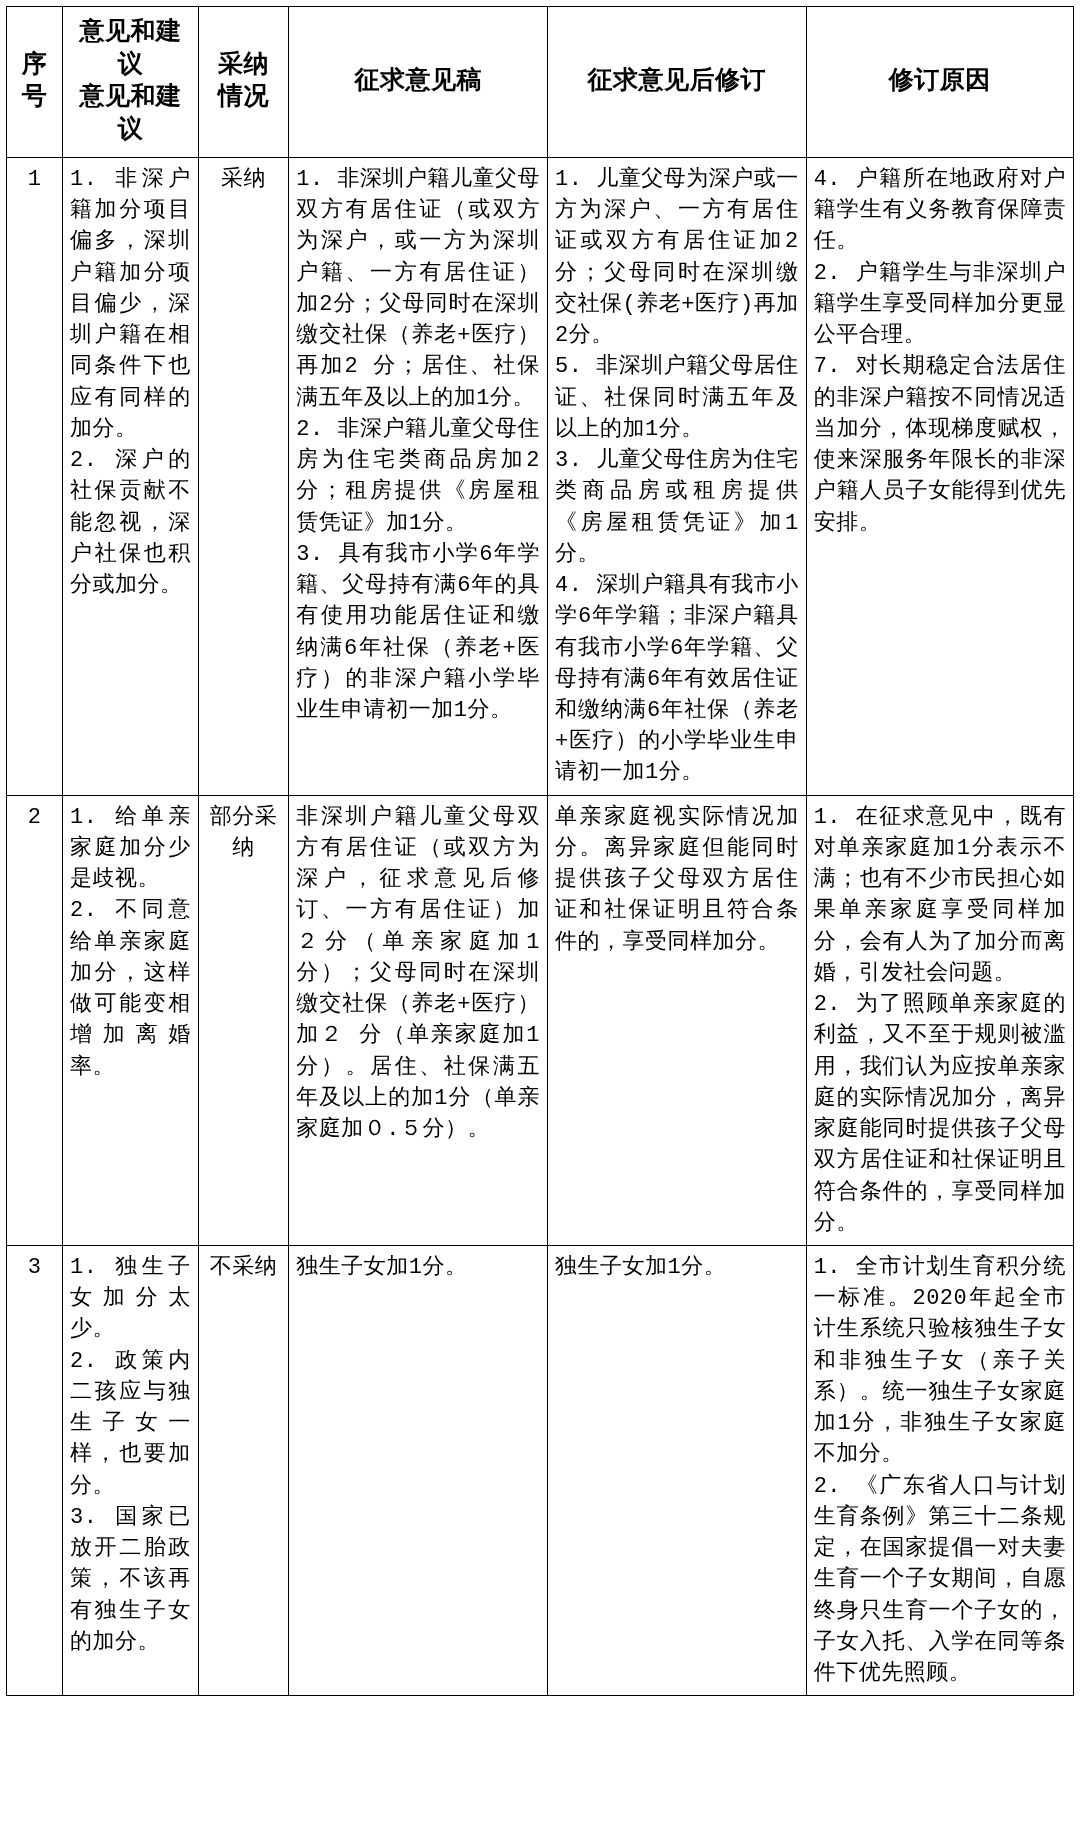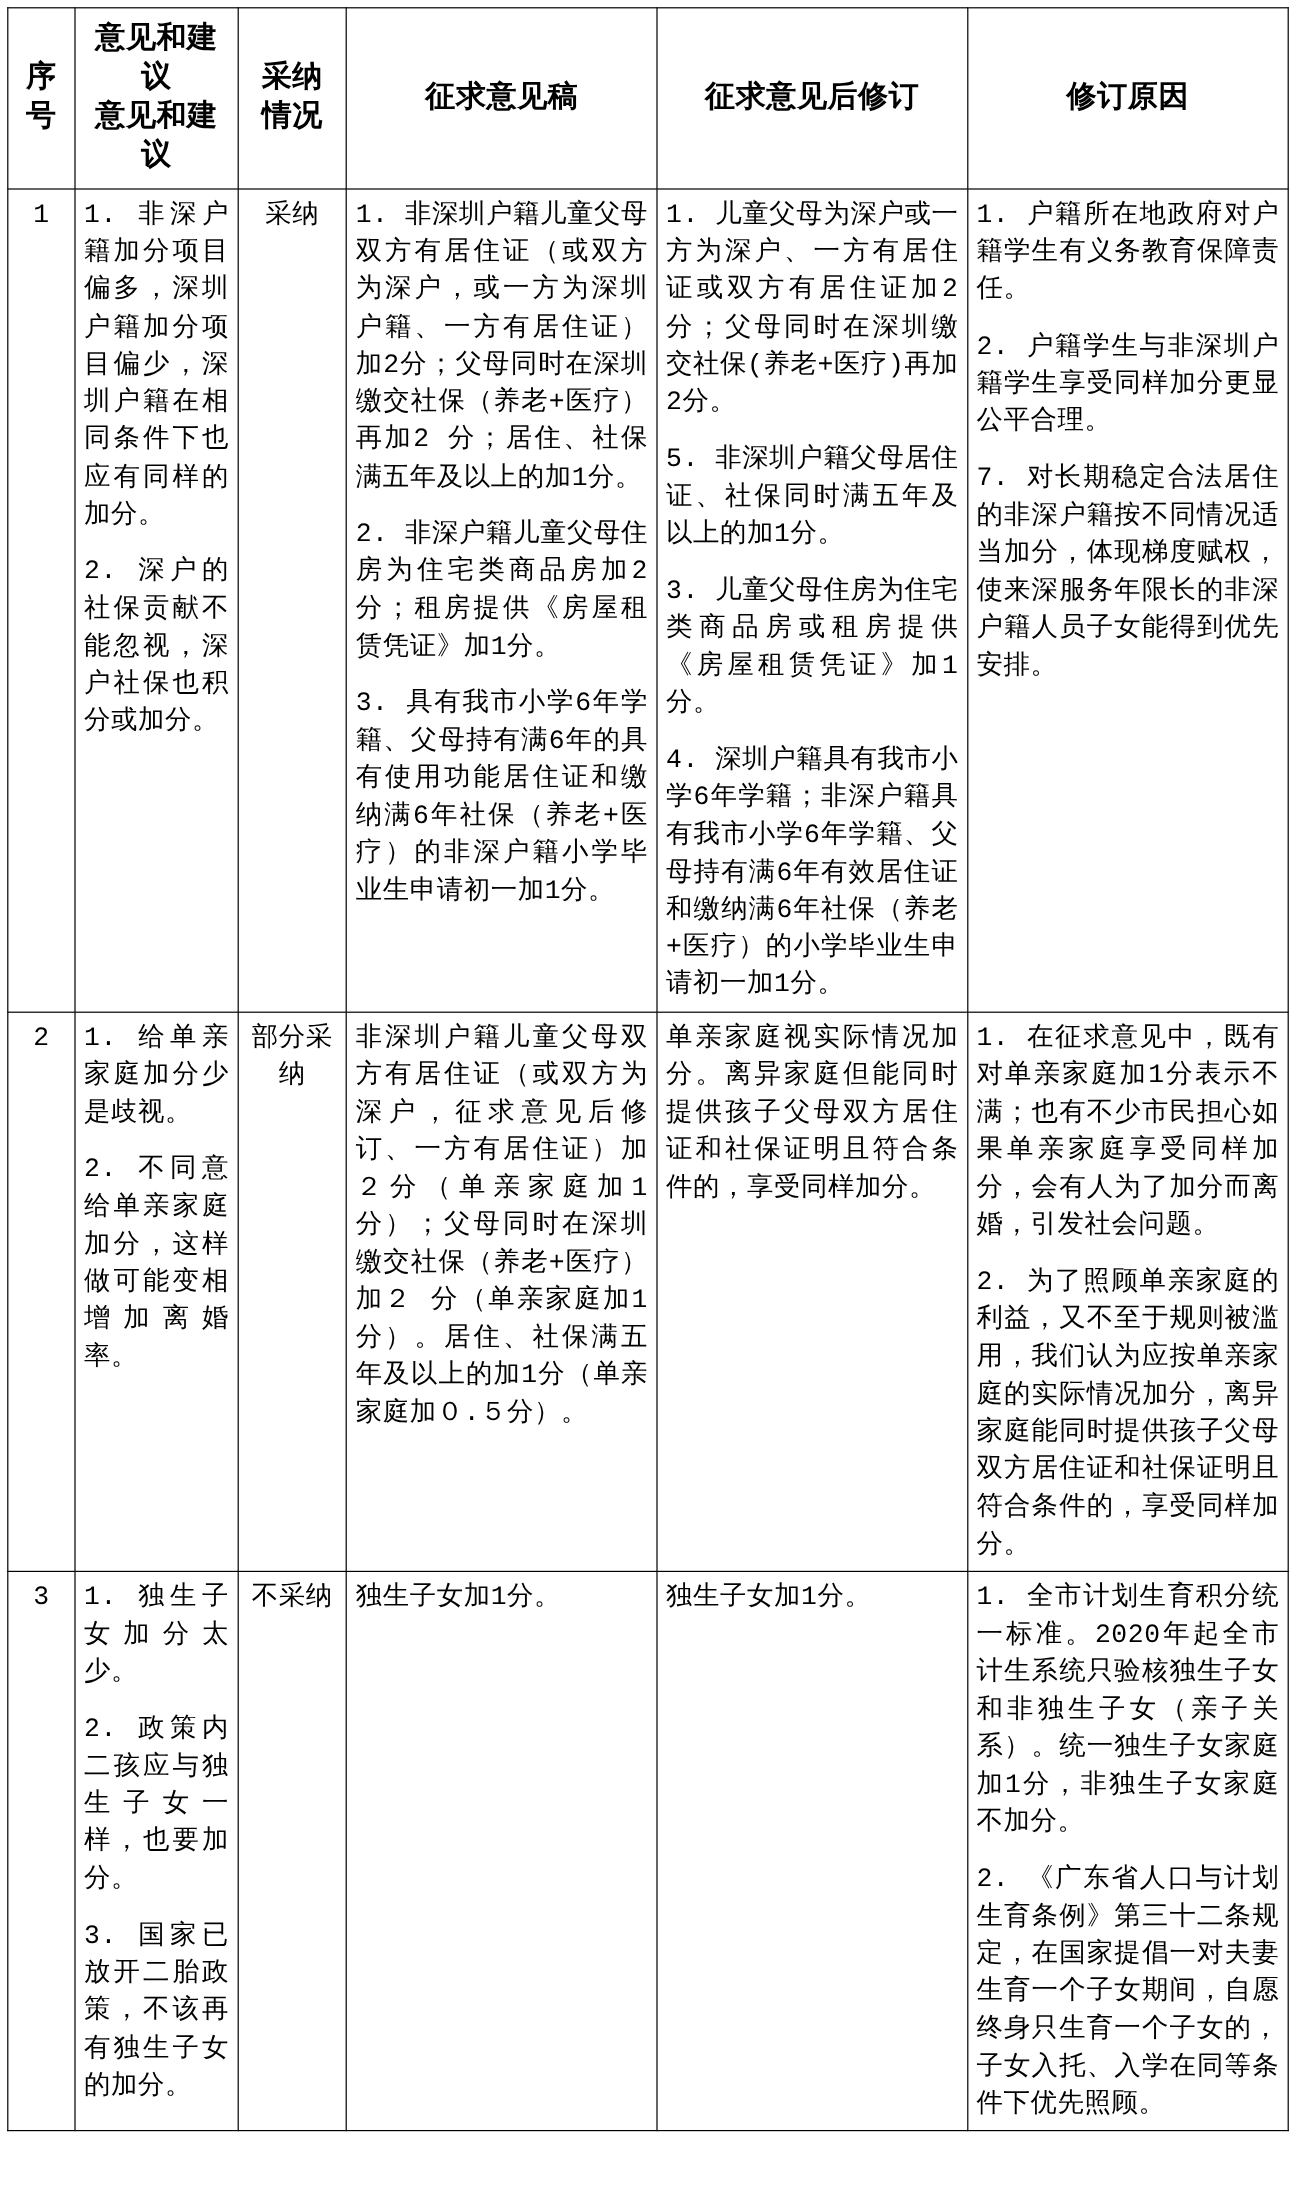--- a/index.html
+++ b/index.html
@@ -62,21 +62,21 @@
   td.cell-rev-mid,
   td.cell-draft-mid {
     vertical-align: middle;
   }
   .para {
     margin: 0;
     text-align: justify;
     text-justify: inter-ideograph;
   }
   .para + .para {
-    margin-top: 16px;
+    margin-top: 0;
   }
 </style>
 </head>
 <body>
 
 <div class="page">
   <table class="feedback-table">
     <colgroup>
       <col class="c-no">
       <col class="c-op">
@@ -115,21 +115,21 @@
           <p class="para">2. 非深户籍儿童父母住房为住宅类商品房加2分；租房提供《房屋租赁凭证》加1分。</p>
           <p class="para">3. 具有我市小学6年学籍、父母持有满6年的具有使用功能居住证和缴纳满6年社保（养老+医疗）的非深户籍小学毕业生申请初一加1分。</p>
         </td>
         <td>
           <p class="para">1. 儿童父母为深户或一方为深户、一方有居住证或双方有居住证加2分；父母同时在深圳缴交社保(养老+医疗)再加2分。</p>
           <p class="para">5. 非深圳户籍父母居住证、社保同时满五年及以上的加1分。</p>
           <p class="para">3. 儿童父母住房为住宅类商品房或租房提供《房屋租赁凭证》加1分。</p>
           <p class="para">4. 深圳户籍具有我市小学6年学籍；非深户籍具有我市小学6年学籍、父母持有满6年有效居住证和缴纳满6年社保（养老+医疗）的小学毕业生申请初一加1分。</p>
         </td>
         <td>
-          <p class="para">1. 户籍所在地政府对户籍学生有义务教育保障责任。</p>
+          <p class="para">4. 户籍所在地政府对户籍学生有义务教育保障责任。</p>
           <p class="para">2. 户籍学生与非深圳户籍学生享受同样加分更显公平合理。</p>
           <p class="para">7. 对长期稳定合法居住的非深户籍按不同情况适当加分，体现梯度赋权，使来深服务年限长的非深户籍人员子女能得到优先安排。</p>
         </td>
       </tr>
 
       <tr>
         <td class="cell-no">2</td>
         <td>
           <p class="para">1. 给单亲家庭加分少是歧视。</p>
           <p class="para">2. 不同意给单亲家庭加分，这样做可能变相增加离婚率。</p>

